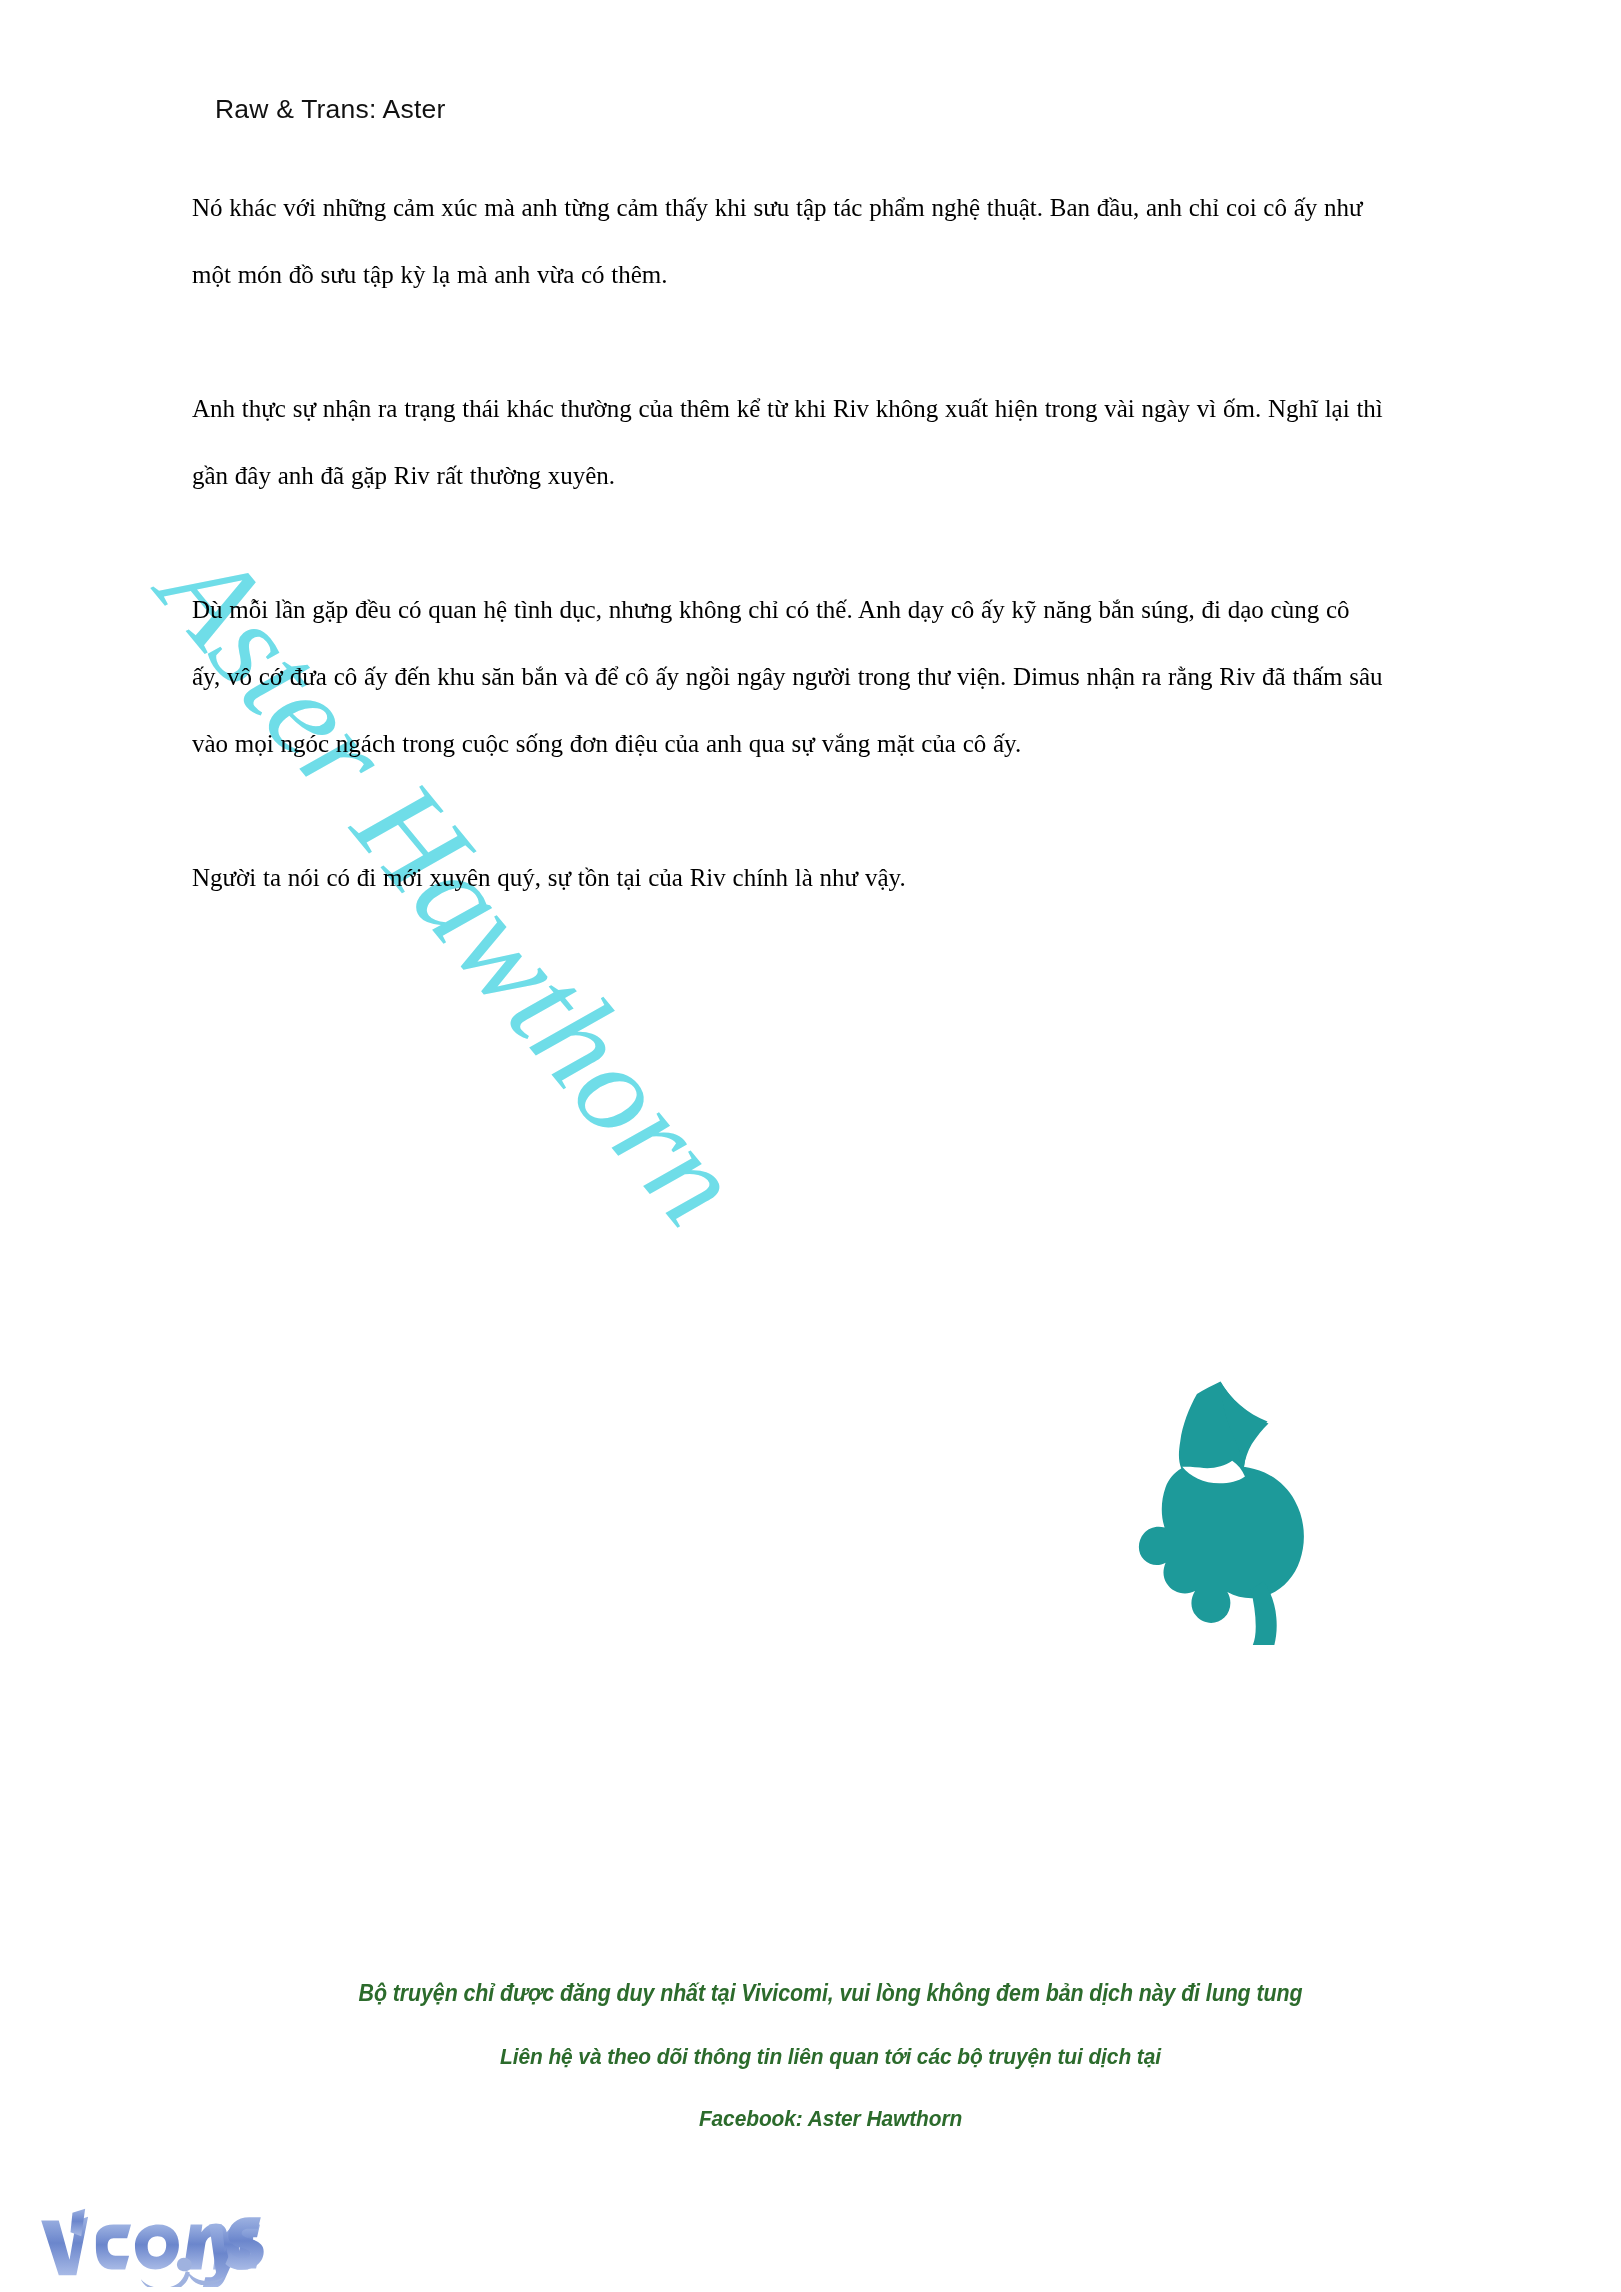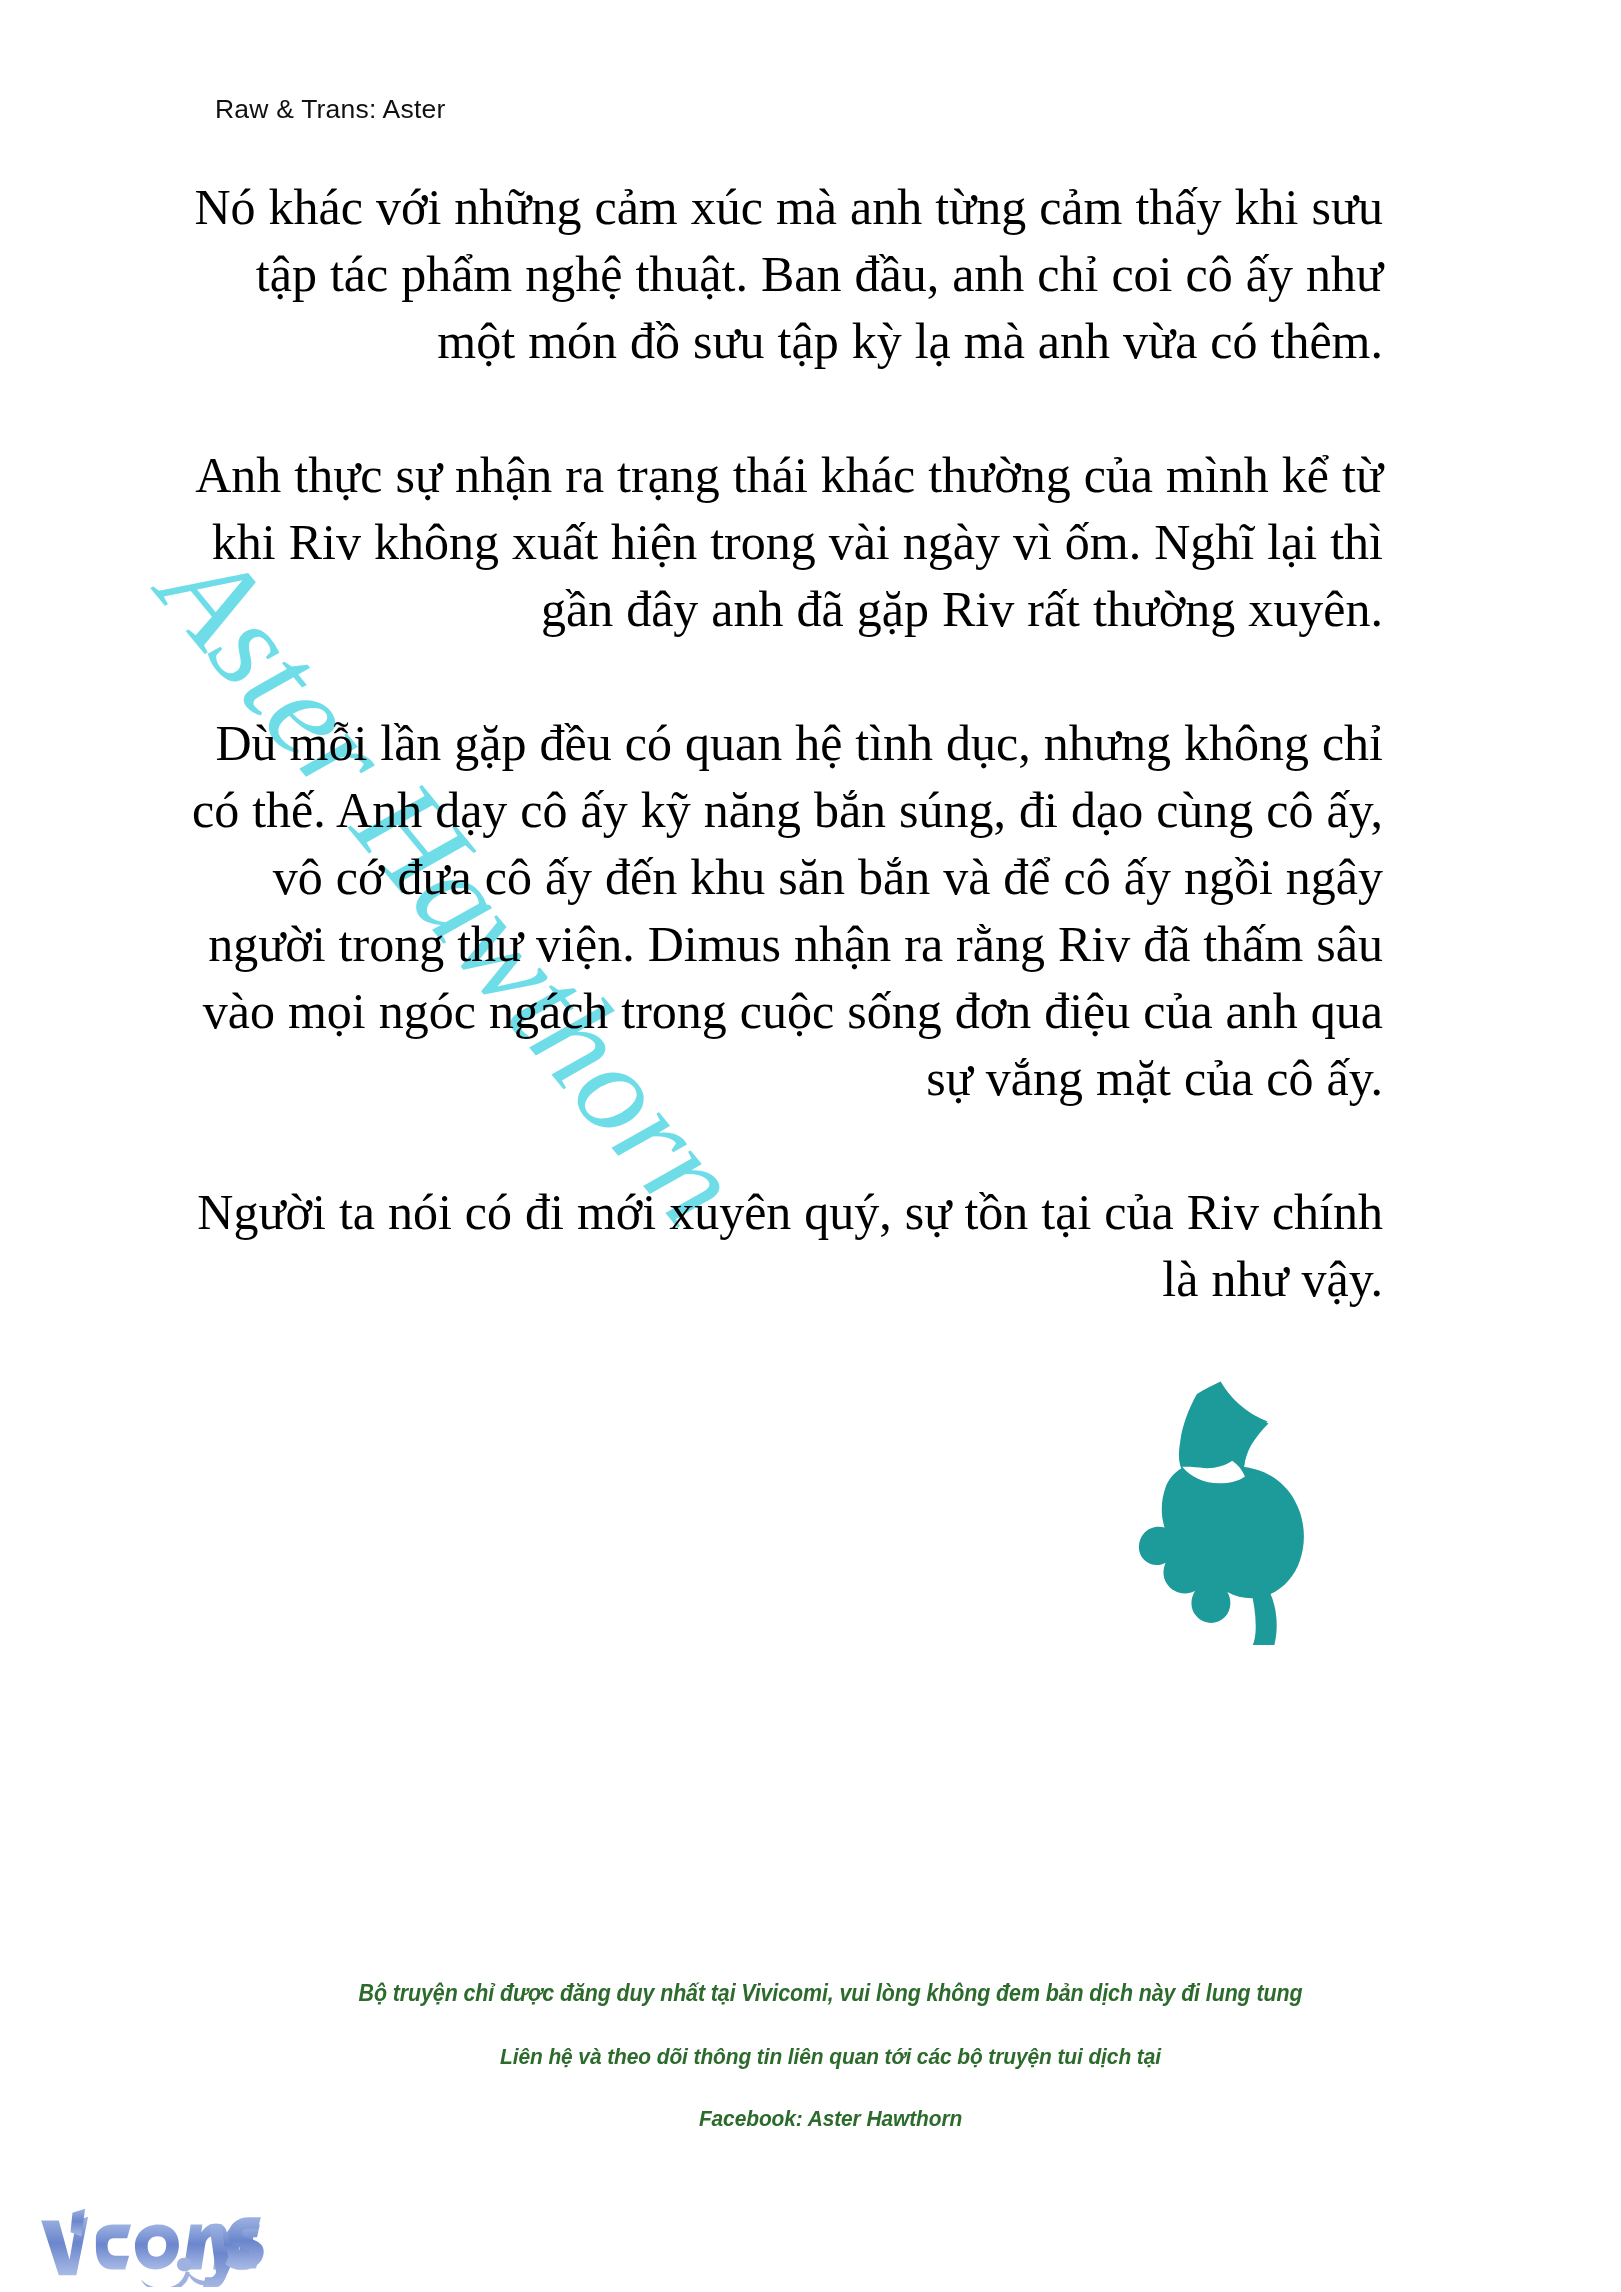--- a/index.html
+++ b/index.html
@@ -38,25 +38,25 @@
   
   .body-text {
     position: absolute;
     left: 192px;
     top: 174px;
     width: 1191px;
     z-index: 3;
   }
   .para {
     font-family: "Liberation Serif", "DejaVu Serif", serif;
-    font-size: 50px;
+    font-size: 25px;
     line-height: 67px;
     color: #000000;
     margin: 0 0 67px 0;
-    text-align: right;
+    text-align: left;
     word-spacing: 0.5px;
   }
   .para.last { margin-bottom: 0; }
 
   
   .watermark {
     position: absolute;
     left: 245px;
     top: 519px;
     width: 1078px;
@@ -127,21 +127,21 @@
 <body>
 
 <div class="page">
 
   <div class="doc-header">Raw &amp; Trans: Aster</div>
 
   <div class="watermark">Aster Hawthorn</div>
 
   <div class="body-text">
     <p class="para">Nó khác với những cảm xúc mà anh từng cảm thấy khi sưu tập tác phẩm nghệ thuật. Ban đầu, anh chỉ coi cô ấy như một món đồ sưu tập kỳ lạ mà anh vừa có thêm.</p>
-    <p class="para">Anh thực sự nhận ra trạng thái khác thường của mình kể từ khi Riv không xuất hiện trong vài ngày vì ốm. Nghĩ lại thì gần đây anh đã gặp Riv rất thường xuyên.</p>
+    <p class="para">Anh thực sự nhận ra trạng thái khác thường của thêm kể từ khi Riv không xuất hiện trong vài ngày vì ốm. Nghĩ lại thì gần đây anh đã gặp Riv rất thường xuyên.</p>
     <p class="para">Dù mỗi lần gặp đều có quan hệ tình dục, nhưng không chỉ có thế. Anh dạy cô ấy kỹ năng bắn súng, đi dạo cùng cô ấy, vô cớ đưa cô ấy đến khu săn bắn và để cô ấy ngồi ngây người trong thư viện. Dimus nhận ra rằng Riv đã thấm sâu vào mọi ngóc ngách trong cuộc sống đơn điệu của anh qua sự vắng mặt của cô ấy.</p>
     <p class="para last">Người ta nói có đi mới xuyên quý, sự tồn tại của Riv chính là như vậy.</p>
   </div>
 
   <div class="cat-mark">
     <svg viewBox="0 0 250 300" xmlns="http://www.w3.org/2000/svg">
       <g fill="#1D9A9A">
 
         <path d="M103,44
                  C95,58 88,76 86,92

